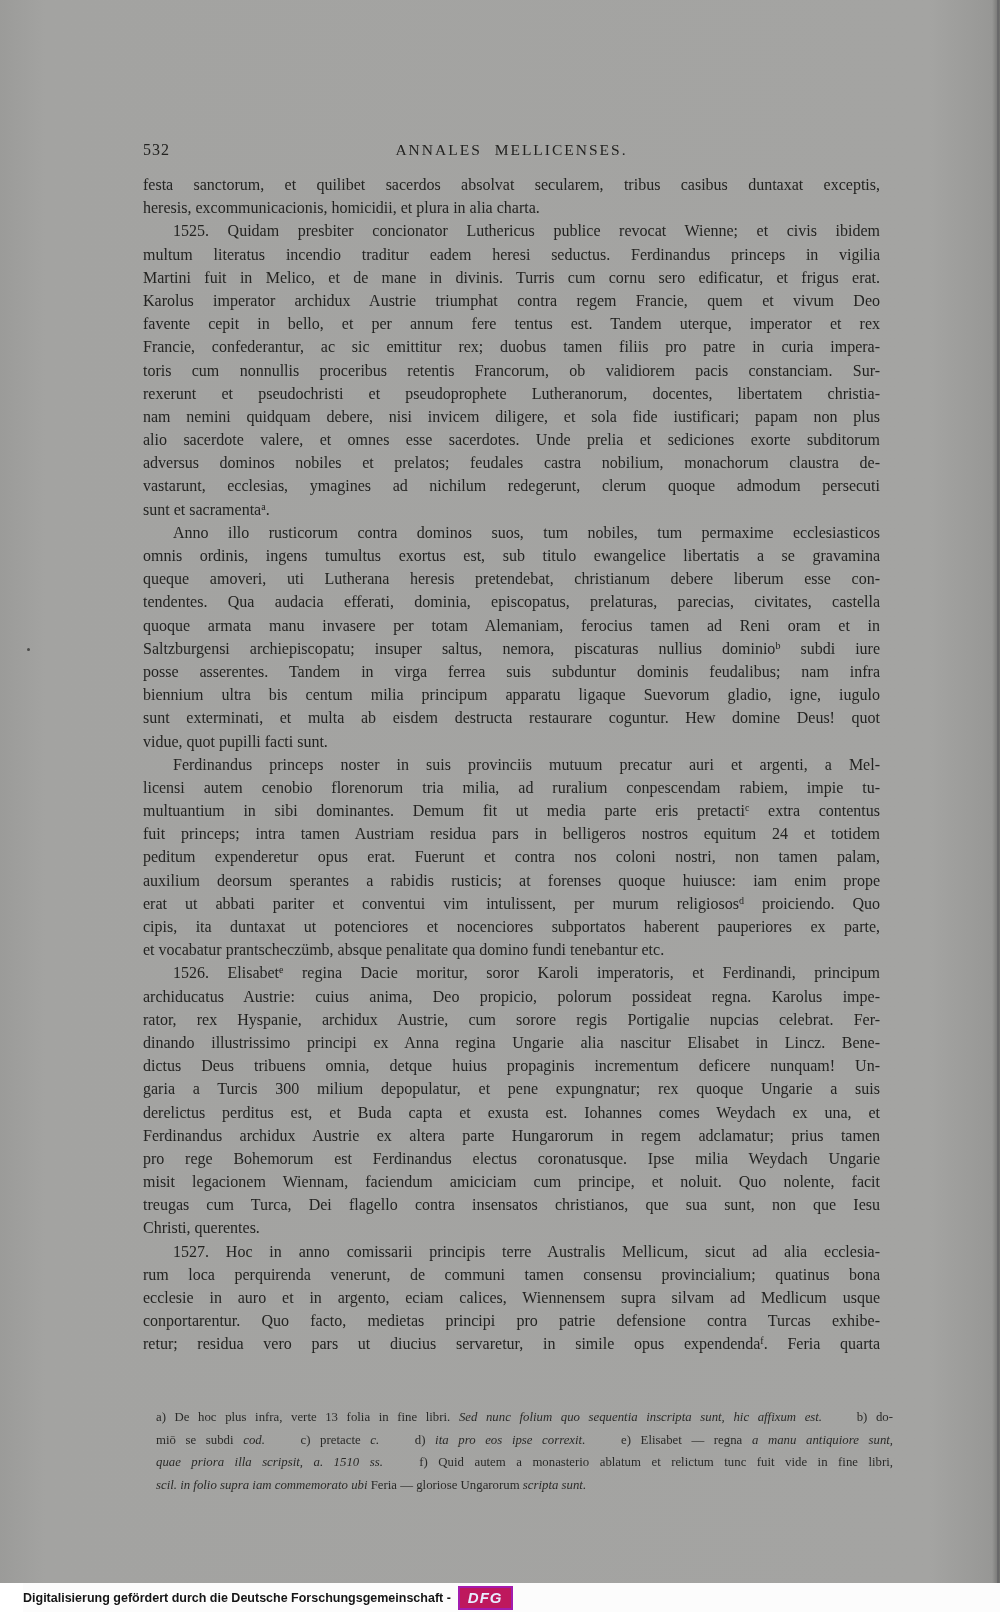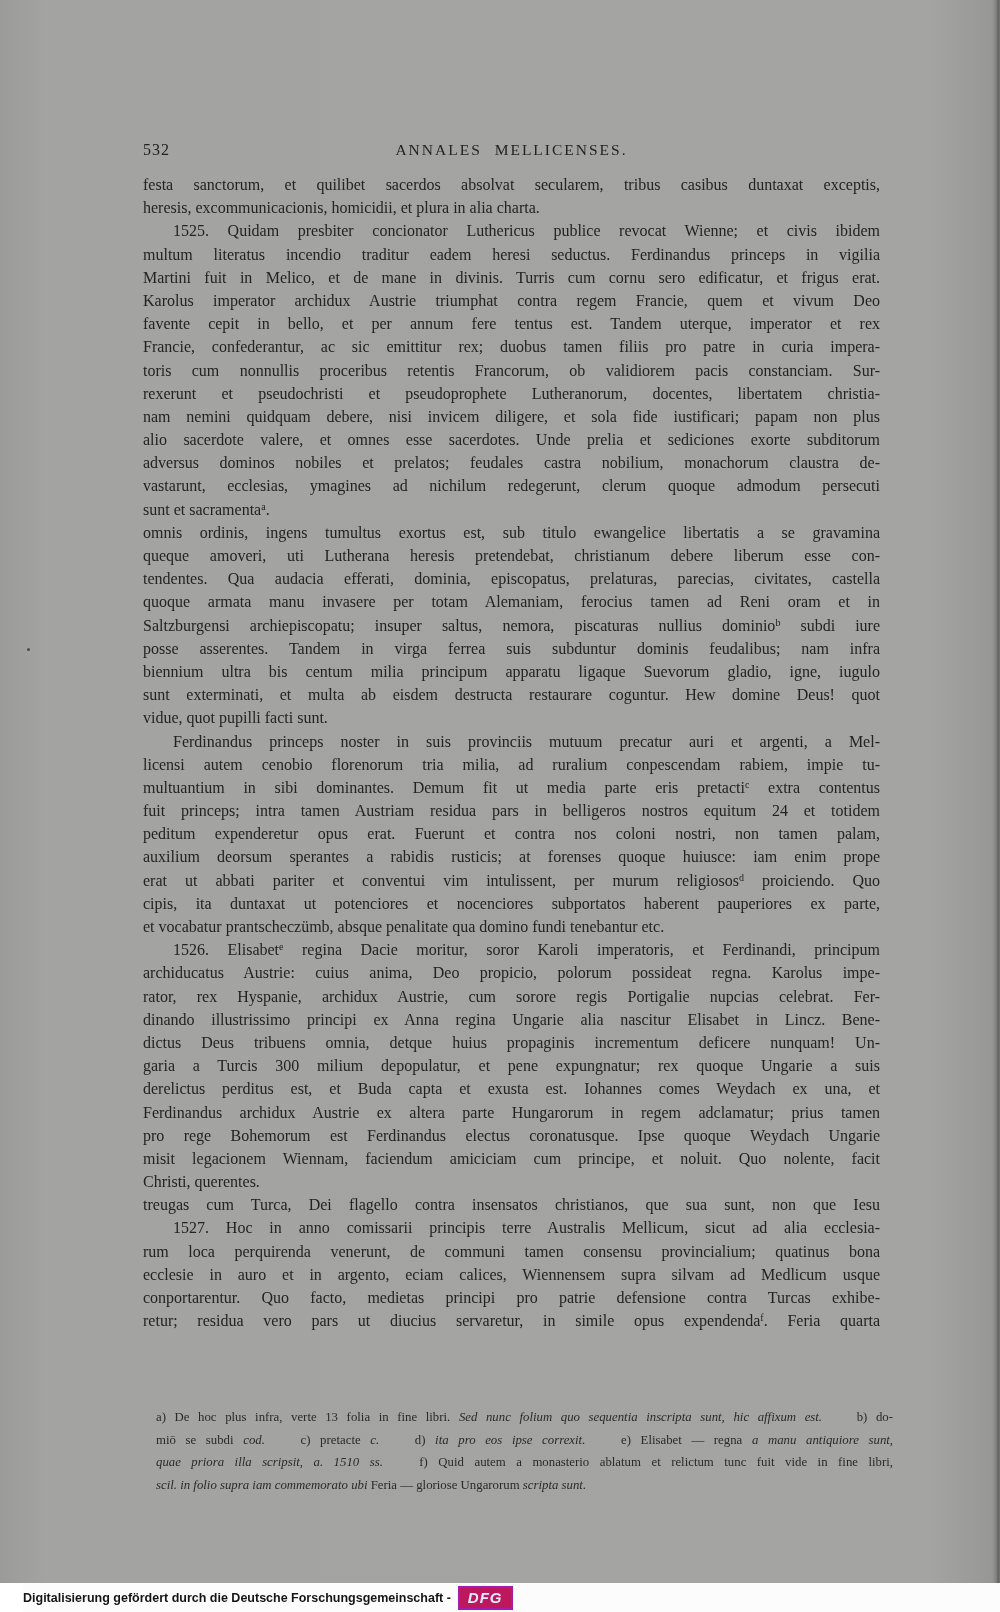--- a/index.html
+++ b/index.html
@@ -59,20 +59,21 @@
       <div class="ln">Karolus imperator archidux Austrie triumphat contra regem Francie, quem et vivum Deo</div>
       <div class="ln">favente cepit in bello, et per annum fere tentus est. Tandem uterque, imperator et rex</div>
       <div class="ln">Francie, confederantur, ac sic emittitur rex; duobus tamen filiis pro patre in curia impera-</div>
       <div class="ln">toris cum nonnullis proceribus retentis Francorum, ob validiorem pacis constanciam. Sur-</div>
       <div class="ln"><span>rexerunt et pseudochristi et pseudoprophete Lutheranorum, docentes, libertatem christia-</span></div>
       <div class="ln">nam nemini quidquam debere, nisi invicem diligere, et sola fide iustificari; papam non plus</div>
       <div class="ln">alio sacerdote valere, et omnes esse sacerdotes. Unde prelia et sediciones exorte subditorum</div>
       <div class="ln">adversus dominos nobiles et prelatos; feudales castra nobilium, monachorum claustra de-</div>
       <div class="ln">vastarunt, ecclesias, ymagines ad nichilum redegerunt, clerum quoque admodum persecuti</div>
       <div class="ln last"><span>sunt et sacramenta</span><sup>a</sup><span>.</span></div>
+      <div class="ln ind">Anno illo rusticorum contra dominos suos, tum nobiles, tum permaxime ecclesiasticos</div>
       <div class="ln">omnis ordinis, ingens tumultus exortus est, sub titulo ewangelice libertatis a se gravamina</div>
       <div class="ln">queque amoveri, uti Lutherana heresis pretendebat, christianum debere liberum esse con-</div>
       <div class="ln">tendentes. Qua audacia efferati, dominia, episcopatus, prelaturas, parecias, civitates, castella</div>
       <div class="ln"><span>quoque armata manu invasere per totam Alemaniam, ferocius tamen ad Reni oram et in</span></div>
       <div class="ln"><span>Saltzburgensi archiepiscopatu; insuper saltus, nemora, piscaturas nullius dominio</span><sup>b</sup><span> subdi iure</span></div>
       <div class="ln">posse asserentes. Tandem in virga ferrea suis subduntur dominis feudalibus; nam infra</div>
       <div class="ln">biennium ultra bis centum milia principum apparatu ligaque Suevorum gladio, igne, iugulo</div>
       <div class="ln">sunt exterminati, et multa ab eisdem destructa restaurare coguntur. Hew domine Deus! quot</div>
       <div class="ln last"><span>vidue, quot pupilli facti sunt.</span></div>
       <div class="ln ind">Ferdinandus princeps noster in suis provinciis mutuum precatur auri et argenti, a Mel-</div>
@@ -85,24 +86,24 @@
       <div class="ln">cipis, ita duntaxat ut potenciores et nocenciores subportatos haberent pauperiores ex parte,</div>
       <div class="ln last"><span>et vocabatur prantscheczümb, absque penalitate qua domino fundi tenebantur etc.</span></div>
       <div class="ln ind"><span>1526. Elisabet</span><sup>e</sup><span> regina Dacie moritur, soror Karoli imperatoris, et Ferdinandi, principum</span></div>
       <div class="ln">archiducatus Austrie: cuius anima, Deo propicio, polorum possideat regna. Karolus impe-</div>
       <div class="ln">rator, rex Hyspanie, archidux Austrie, cum sorore regis Portigalie nupcias celebrat. Fer-</div>
       <div class="ln">dinando illustrissimo principi ex Anna regina Ungarie alia nascitur Elisabet in Lincz. Bene-</div>
       <div class="ln"><span>dictus Deus tribuens omnia, detque huius propaginis incrementum deficere nunquam! Un-</span></div>
       <div class="ln">garia a Turcis 300 milium depopulatur, et pene expungnatur; rex quoque Ungarie a suis</div>
       <div class="ln">derelictus perditus est, et Buda capta et exusta est. Iohannes comes Weydach ex una, et</div>
       <div class="ln">Ferdinandus archidux Austrie ex altera parte Hungarorum in regem adclamatur; prius tamen</div>
-      <div class="ln">pro rege Bohemorum est Ferdinandus electus coronatusque. Ipse quoque Weydach Ungarie</div>
+      <div class="ln">pro rege Bohemorum est Ferdinandus electus coronatusque. Ipse milia Weydach Ungarie</div>
       <div class="ln"><span>misit legacionem Wiennam, faciendum amiciciam cum principe, et noluit. Quo nolente, facit</span></div>
+      <div class="ln">treugas cum Turca, Dei flagello contra insensatos christianos, que sua sunt, non que Iesu</div>
       <div class="ln last">Christi, querentes.</div>
-      <div class="ln">treugas cum Turca, Dei flagello contra insensatos christianos, que sua sunt, non que Iesu</div>
       <div class="ln ind">1527. Hoc in anno comissarii principis terre Australis Mellicum, sicut ad alia ecclesia-</div>
       <div class="ln">rum loca perquirenda venerunt, de communi tamen consensu provincialium; quatinus bona</div>
       <div class="ln"><span>ecclesie in auro et in argento, eciam calices, Wiennensem supra silvam ad Medlicum usque</span></div>
       <div class="ln">conportarentur. Quo facto, medietas principi pro patrie defensione contra Turcas exhibe-</div>
       <div class="ln"><span>retur; residua vero pars ut diucius servaretur, in simile opus expendenda</span><sup>f</sup><span>. Feria quarta</span></div>
     </div>
 
     <div class="footnotes">
       <div class="fn-ln">
         <span>a) De hoc plus infra, verte 13 folia in fine libri.</span>

